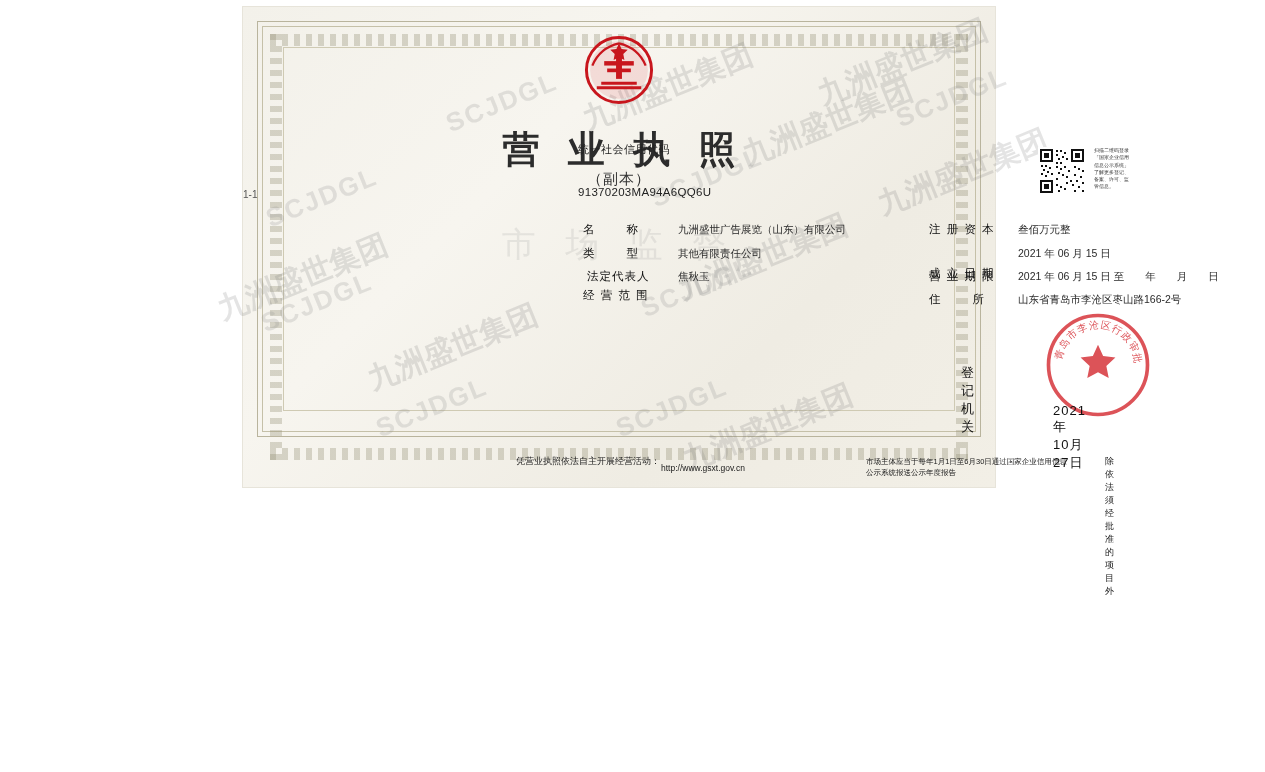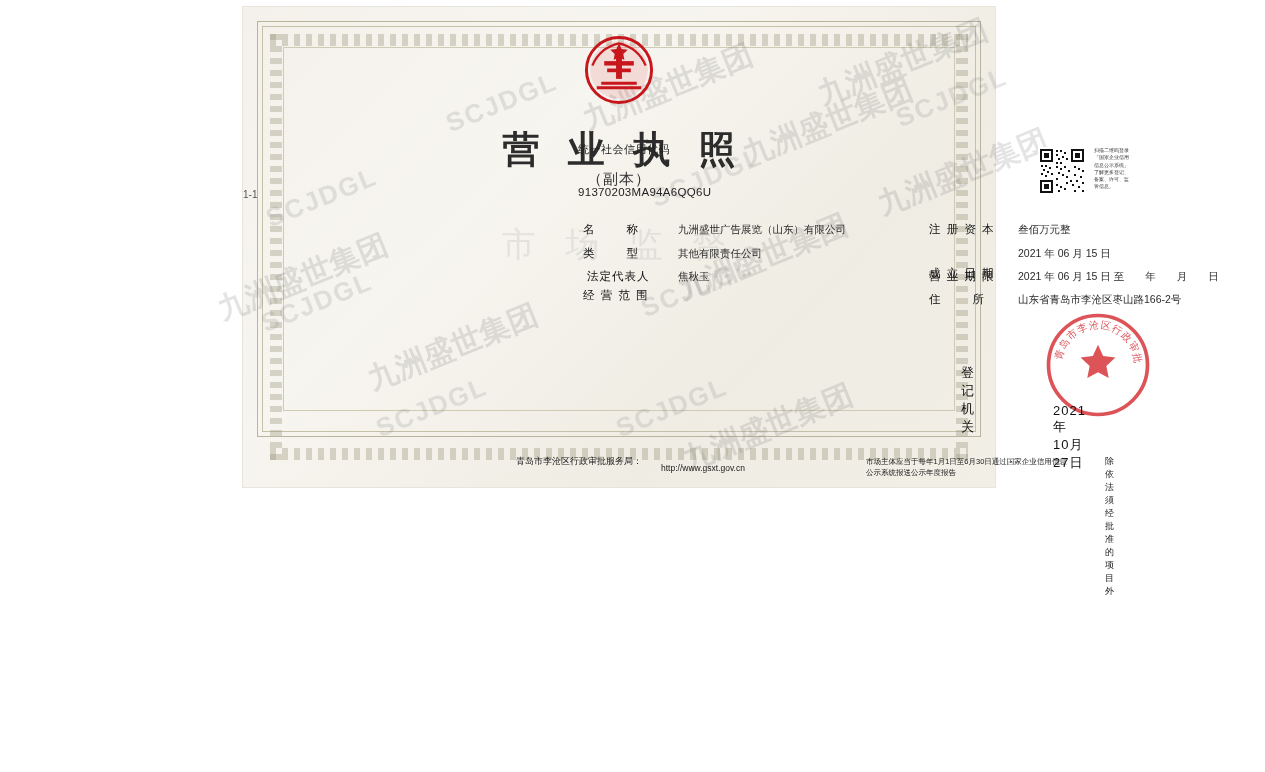--- a/index.html
+++ b/index.html
@@ -400,19 +400,19 @@
           <path id="sealArc" d="M 20 60 A 40 40 0 0 1 100 60" fill="none"></path>
           <text font-size="11" fill="#d3232a" font-family="'Liberation Sans', sans-serif" letter-spacing="1">
             <textPath href="#sealArc" startOffset="4%">青岛市李沧区行政审批服务局</textPath>
           </text>
         </g>
       </svg>
     </div>
 
     <div class="issue-date">2021年    10月    27日</div>
 
-    <div class="footer-left">青岛市李沧区行政审批服务局：</div>
+    <div class="footer-left">凭营业执照依法自主开展经营活动：</div>
     <div class="footer-url">http://www.gsxt.gov.cn</div>
     <div class="footer-center">市场主体应当于每年1月1日至6月30日通过国家企业信用信息公示系统报送公示年度报告</div>
     <div class="footer-right">除依法须经批准的项目外</div>
 
   </div>
 </div>
 
 </body></html>

